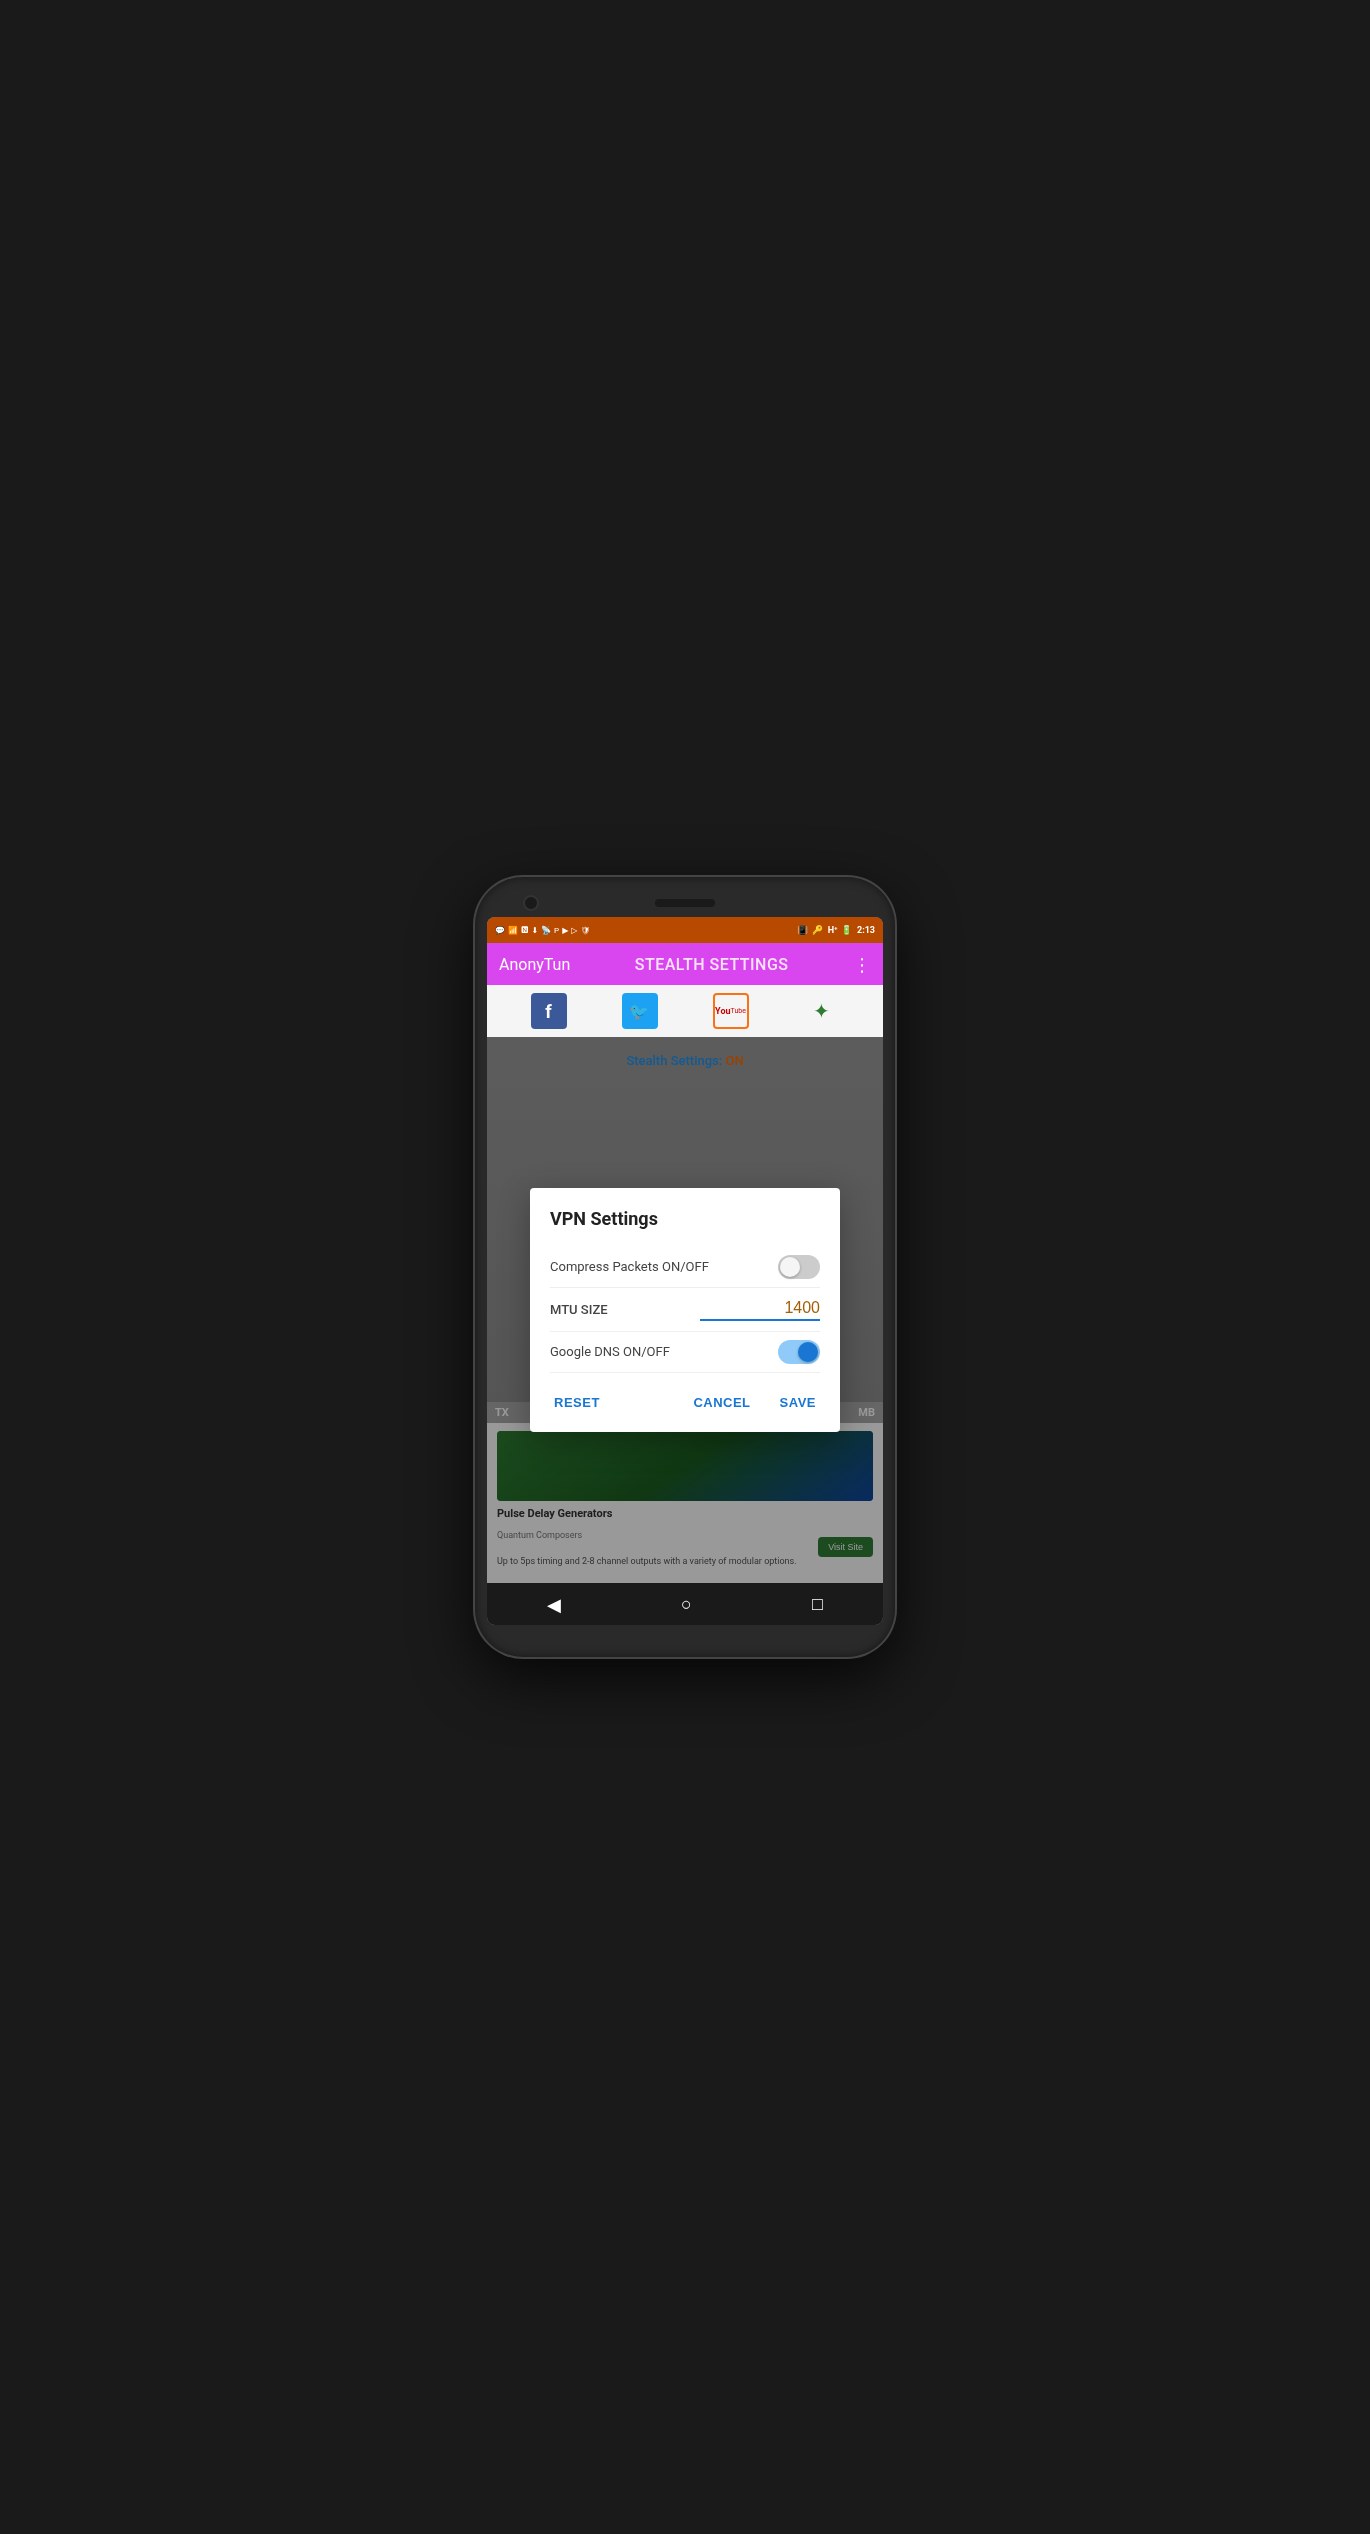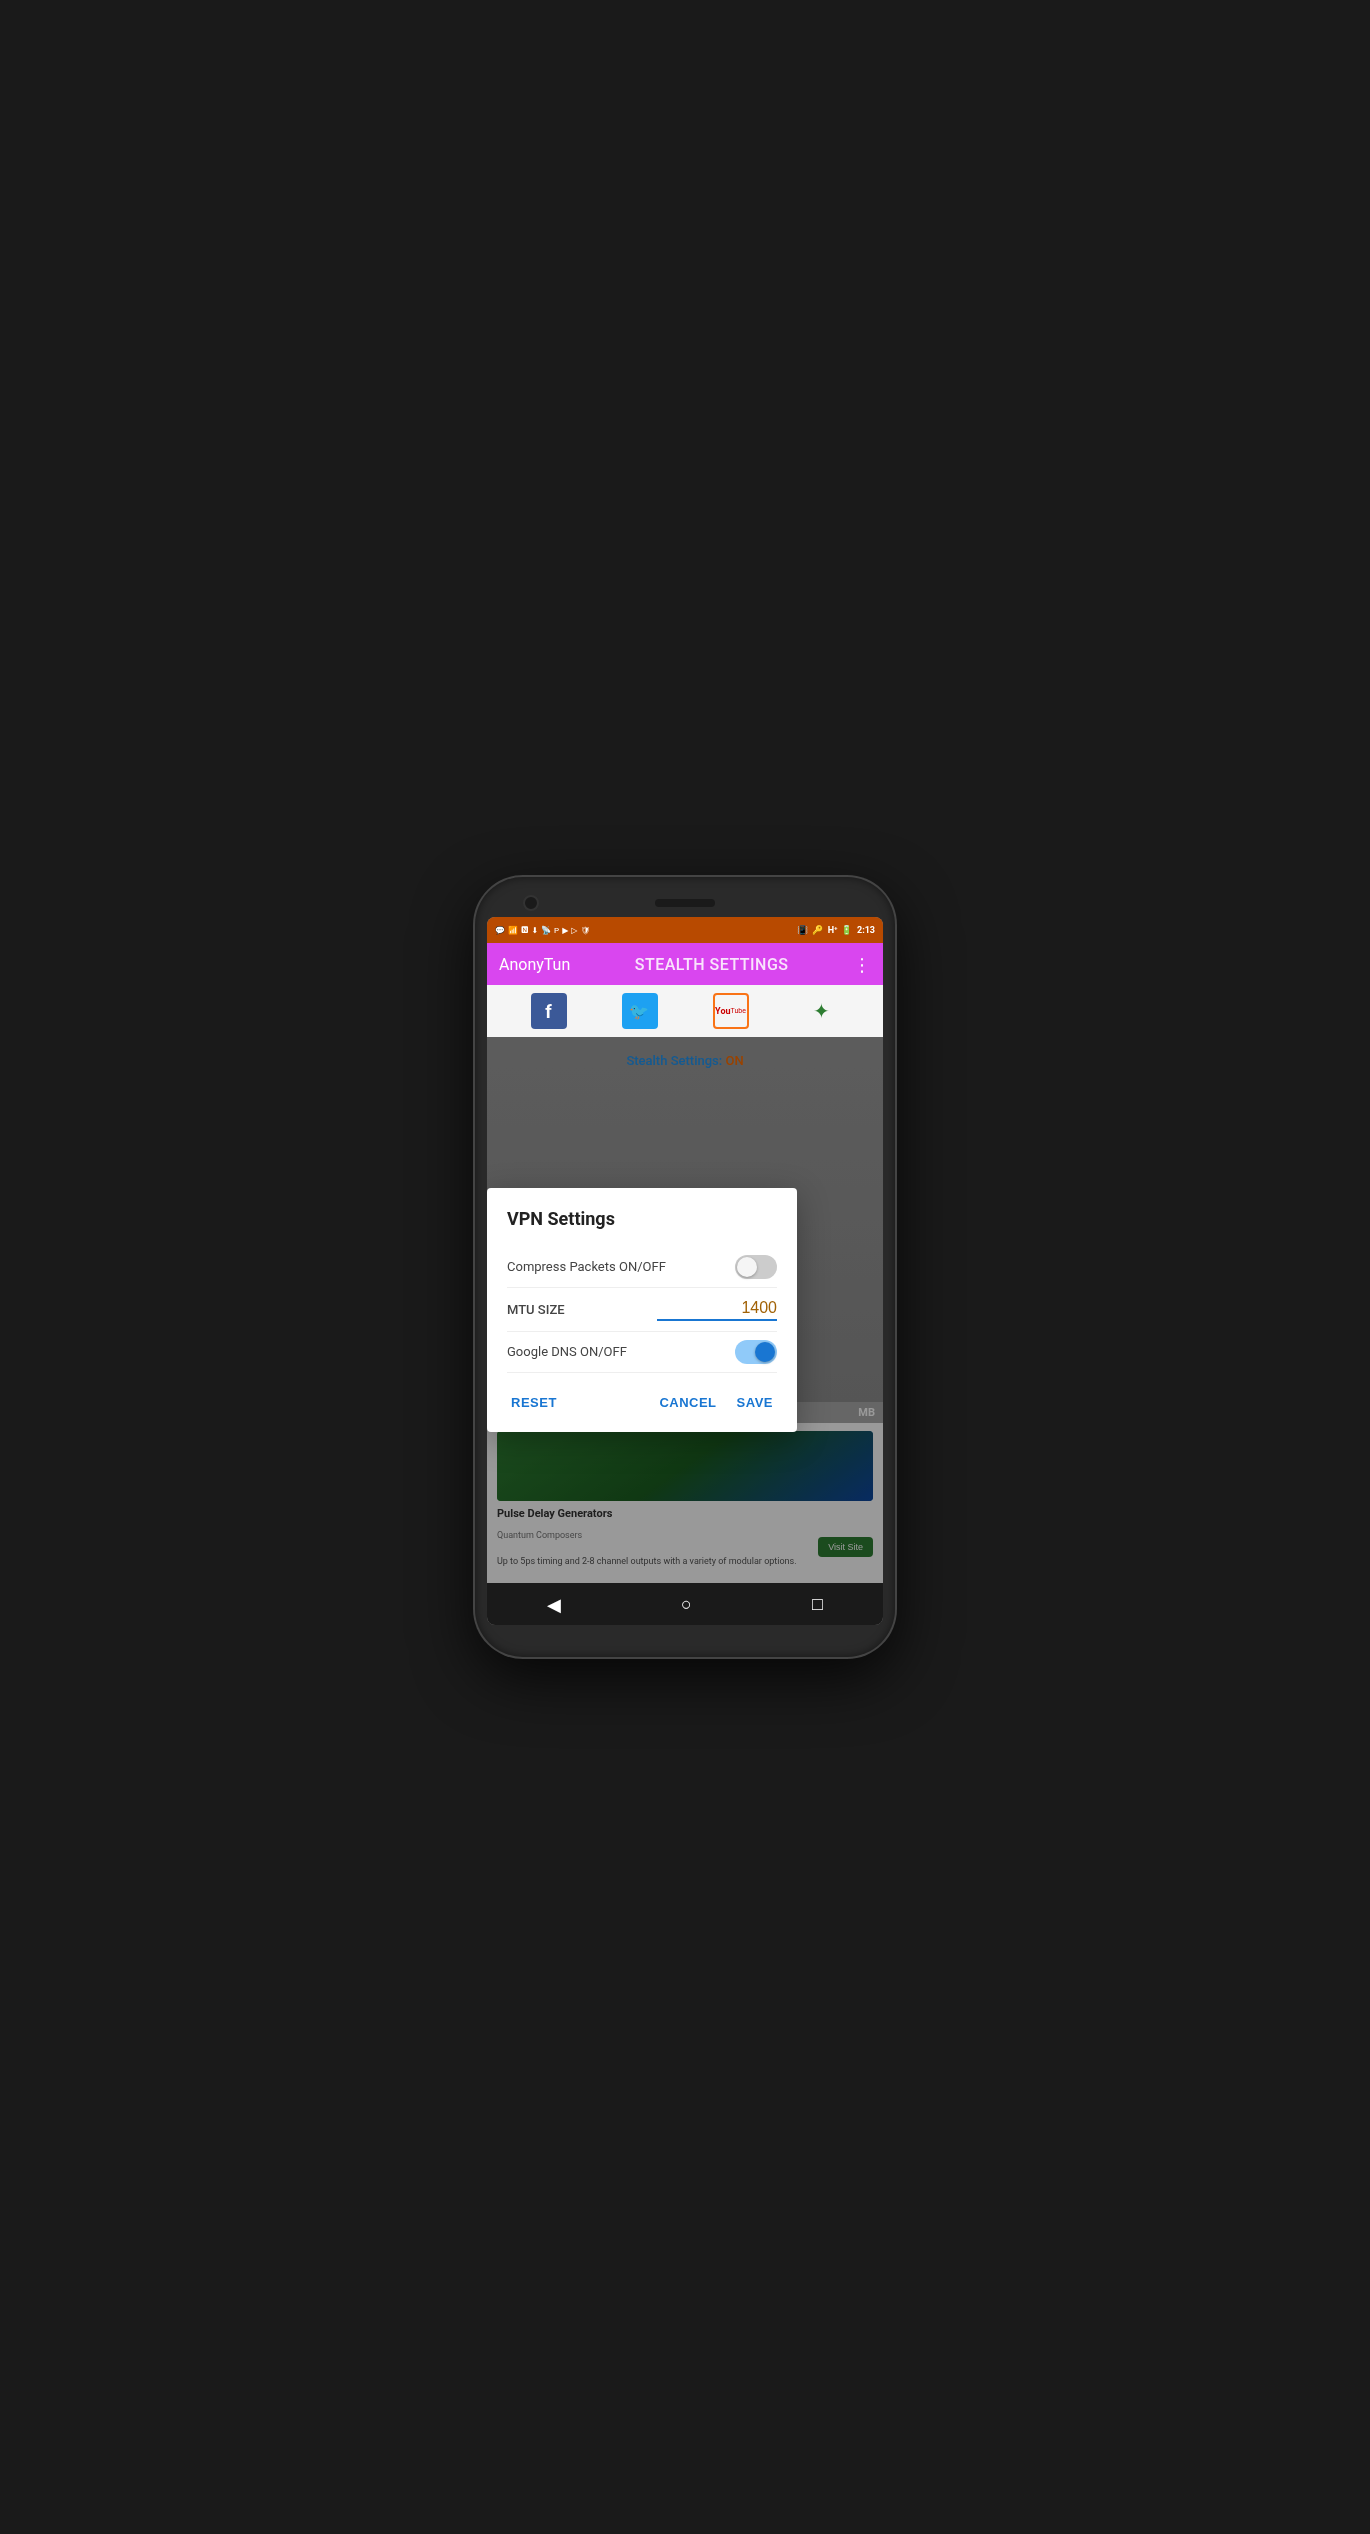--- a/index.html
+++ b/index.html
@@ -256,20 +256,21 @@
       cursor: pointer;
     }
 
     
     .dialog-overlay {
       position: absolute;
       inset: 0;
       background: rgba(0,0,0,0.4);
       display: flex;
       align-items: center;
+      justify-content: center;
       z-index: 10;
     }
 
     .dialog {
       background: white;
       border-radius: 4px;
       width: 310px;
       padding: 20px 20px 16px;
       box-shadow: 0 8px 32px rgba(0,0,0,0.3);
     }
@@ -389,21 +390,21 @@
       color: #1976d2;
       font-size: 13px;
       font-weight: bold;
       letter-spacing: 0.5px;
       cursor: pointer;
       padding: 6px 4px;
     }
 
     .dialog-btn-right {
       display: flex;
-      gap: 12px;
+      gap: 21px;
     }
 
     .dialog-btn-cancel {
       background: none;
       border: none;
       color: #1976d2;
       font-size: 13px;
       font-weight: bold;
       letter-spacing: 0.5px;
       cursor: pointer;

